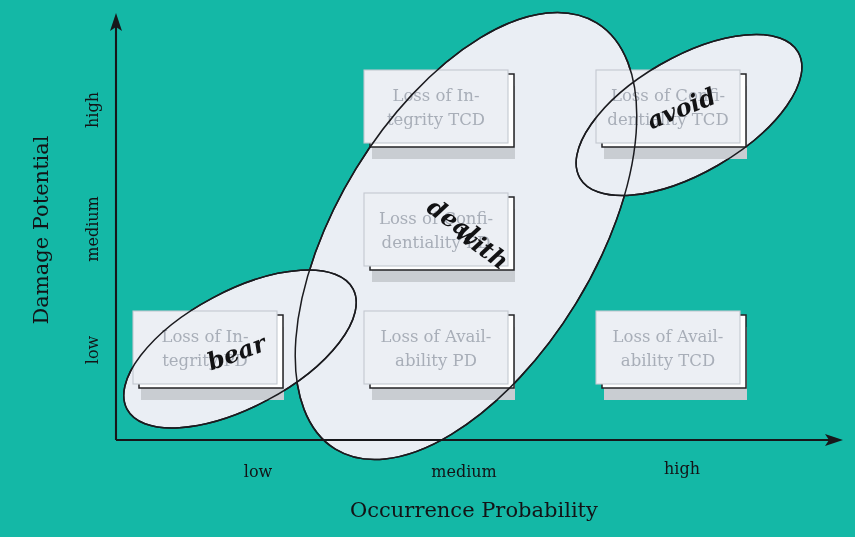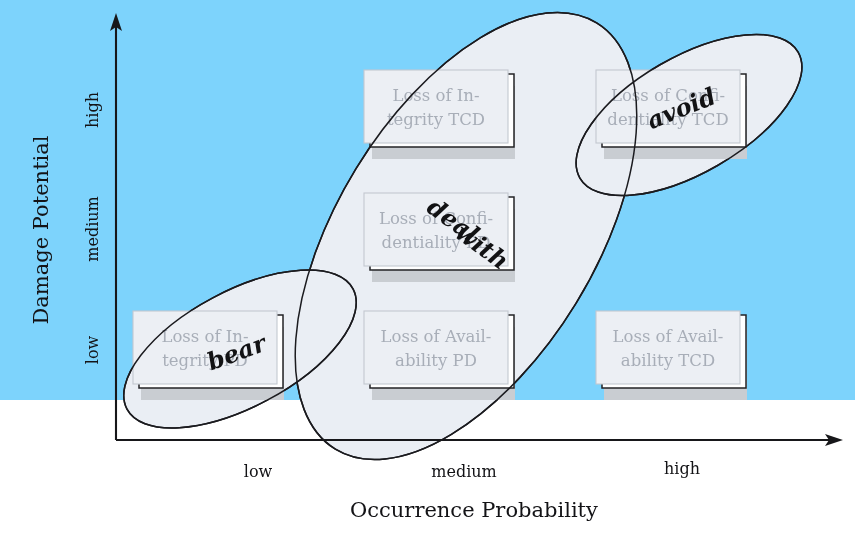--- a/index.html
+++ b/index.html
@@ -9,22 +9,22 @@
   }
   body {
     width: 855px;
     height: 537px;
     overflow: hidden;
     font-family: "DejaVu Sans", sans-serif;
   }
   #stage {
     position: relative;
     width: 855px;
-    height: 400px;
-    background: #7dd3fc;
+    height: 537px;
+    background: #14b8a6;
   }
   #diagram-svg {
     position: absolute;
     left: 0;
     top: 0;
     width: 855px;
     height: 537px;
   }
   .axis-line {
     stroke: #17171a;

